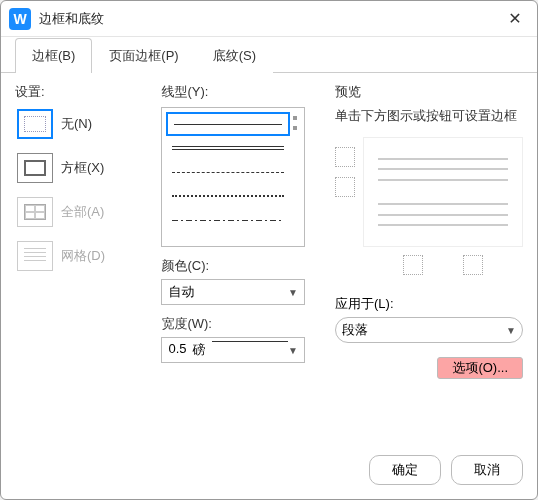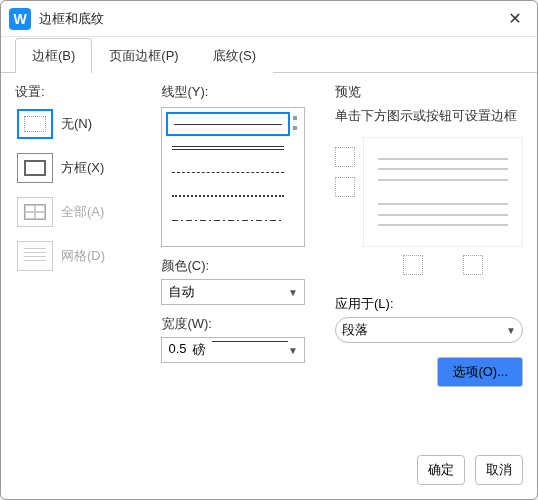--- a/index.html
+++ b/index.html
@@ -44,23 +44,23 @@
 .hint { font-size: 13px; color: #333; margin-bottom: 12px; }
 .preview-area { display:flex; gap:8px; }
 .left-handles,.bottom-handles { display:flex; }
 .left-handles { flex-direction:column; gap:10px; margin-top:10px; }
 .handle { width:20px; height:20px; border:1px dotted #aaa; background:#fff; cursor:pointer; }
 .page { width: 160px; height: 110px; background: #fff; border:1px solid #eee; padding: 16px 14px; display:flex; flex-direction:column; justify-content:space-around; }
 .page .pline { height:2px; background:#ccc; }
 .bottom-handles { justify-content:center; gap:40px; margin-top:8px; margin-left:28px; }
 .apply-label { font-size:13px; margin-top:20px; margin-bottom:4px; }
 .apply-combo { width: 100%; border-radius: 13px; }
-.options-btn { align-self:flex-end; margin-top:14px; height:30px; padding:0 14px; border:1px solid #bbb; background:#3b82f6; border-radius:3px; font-size:13px; cursor:pointer;text-align:right; }
+.options-btn { align-self:flex-end; margin-top:14px; height:22px; padding:0 14px; border:1px solid #bbb; background:#fca5a5; border-radius:3px; font-size:13px; cursor:pointer;text-align:right; }
 .footer { display:flex; justify-content:flex-end; gap:10px; padding:10px 14px 14px; }
-.btn { height:30px; padding:0 10px; border:1px solid #bbb; background:#fff; border-radius:4px; font-size:13px; cursor:pointer; }
+.btn { height:30px; padding:0 22px; border:1px solid #bbb; background:#fff; border-radius:10px; font-size:13px; cursor:pointer; }
 
 .ic-none { width:22px; height:16px; border:1px dotted #99b; }
 .ic-box { width:22px; height:16px; border:2px solid #666; }
 .ic-all { width:22px; height:16px; border:1px solid #aaa; display:grid; grid-template:1fr 1fr/1fr 1fr; }
 .ic-all div{border:1px solid #ccc;}
 .ic-grid { width:22px; height:16px; background:repeating-linear-gradient(#ccc 0 1px,transparent 1px 4px); }
 .ic-custom { width:22px; height:16px; border-left:2px solid #666; border-bottom:2px solid #666; }
 </style>
 </head>
 <body>

